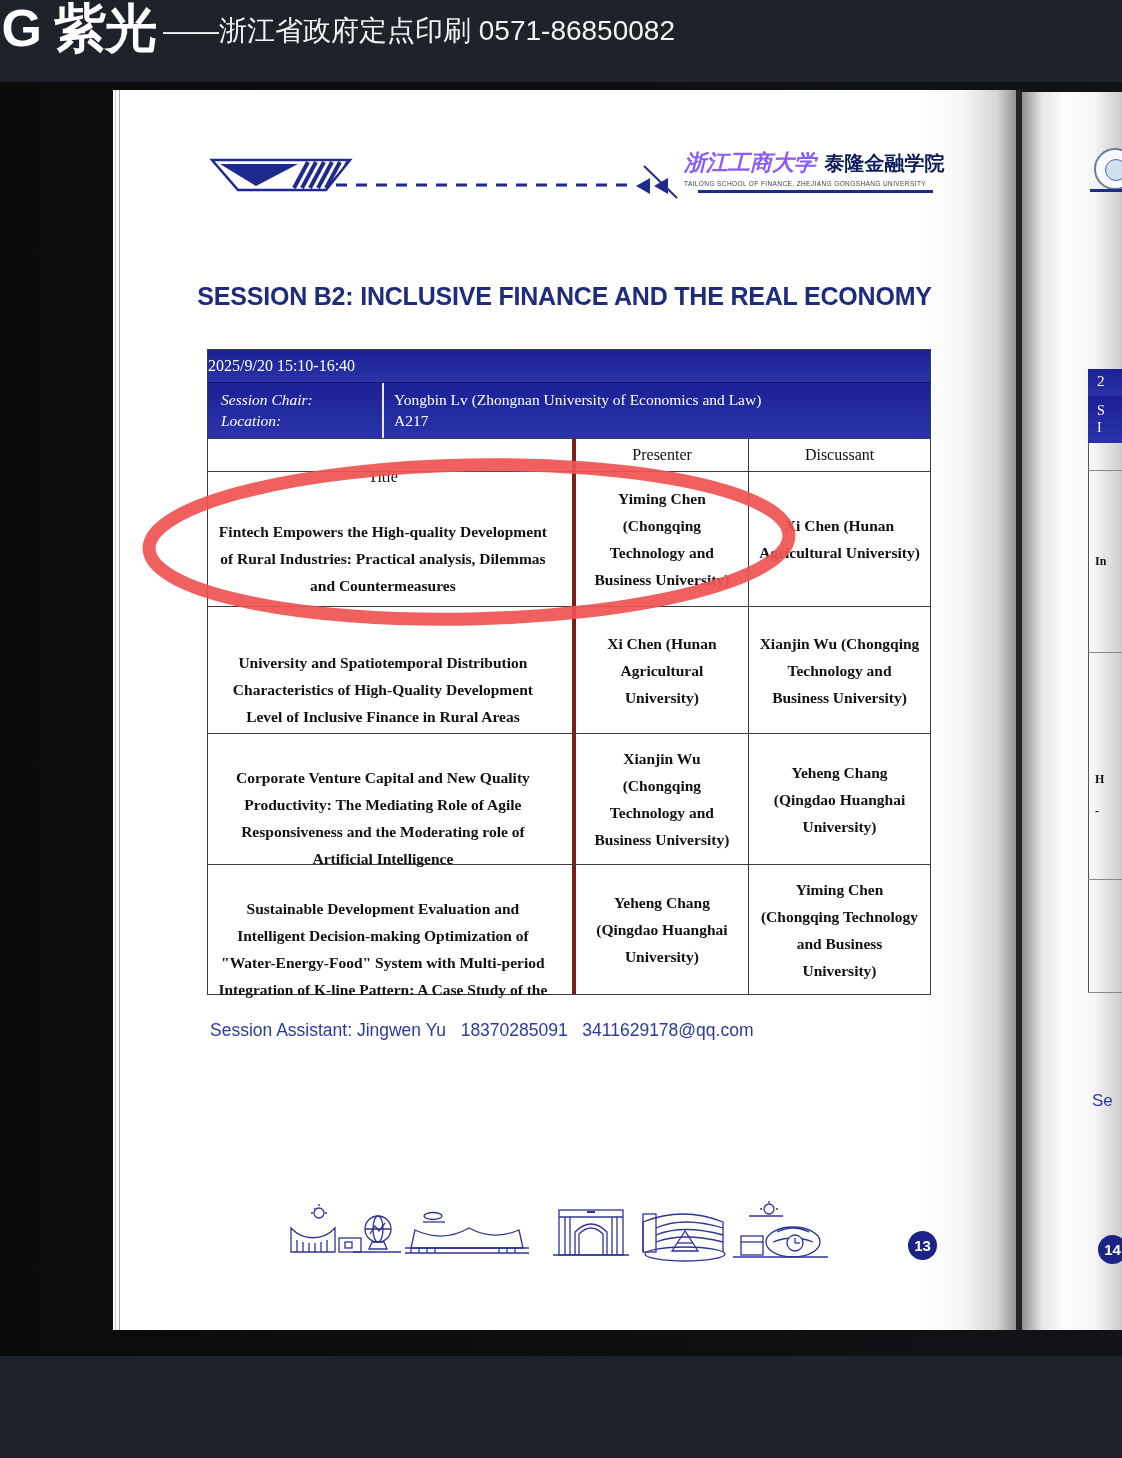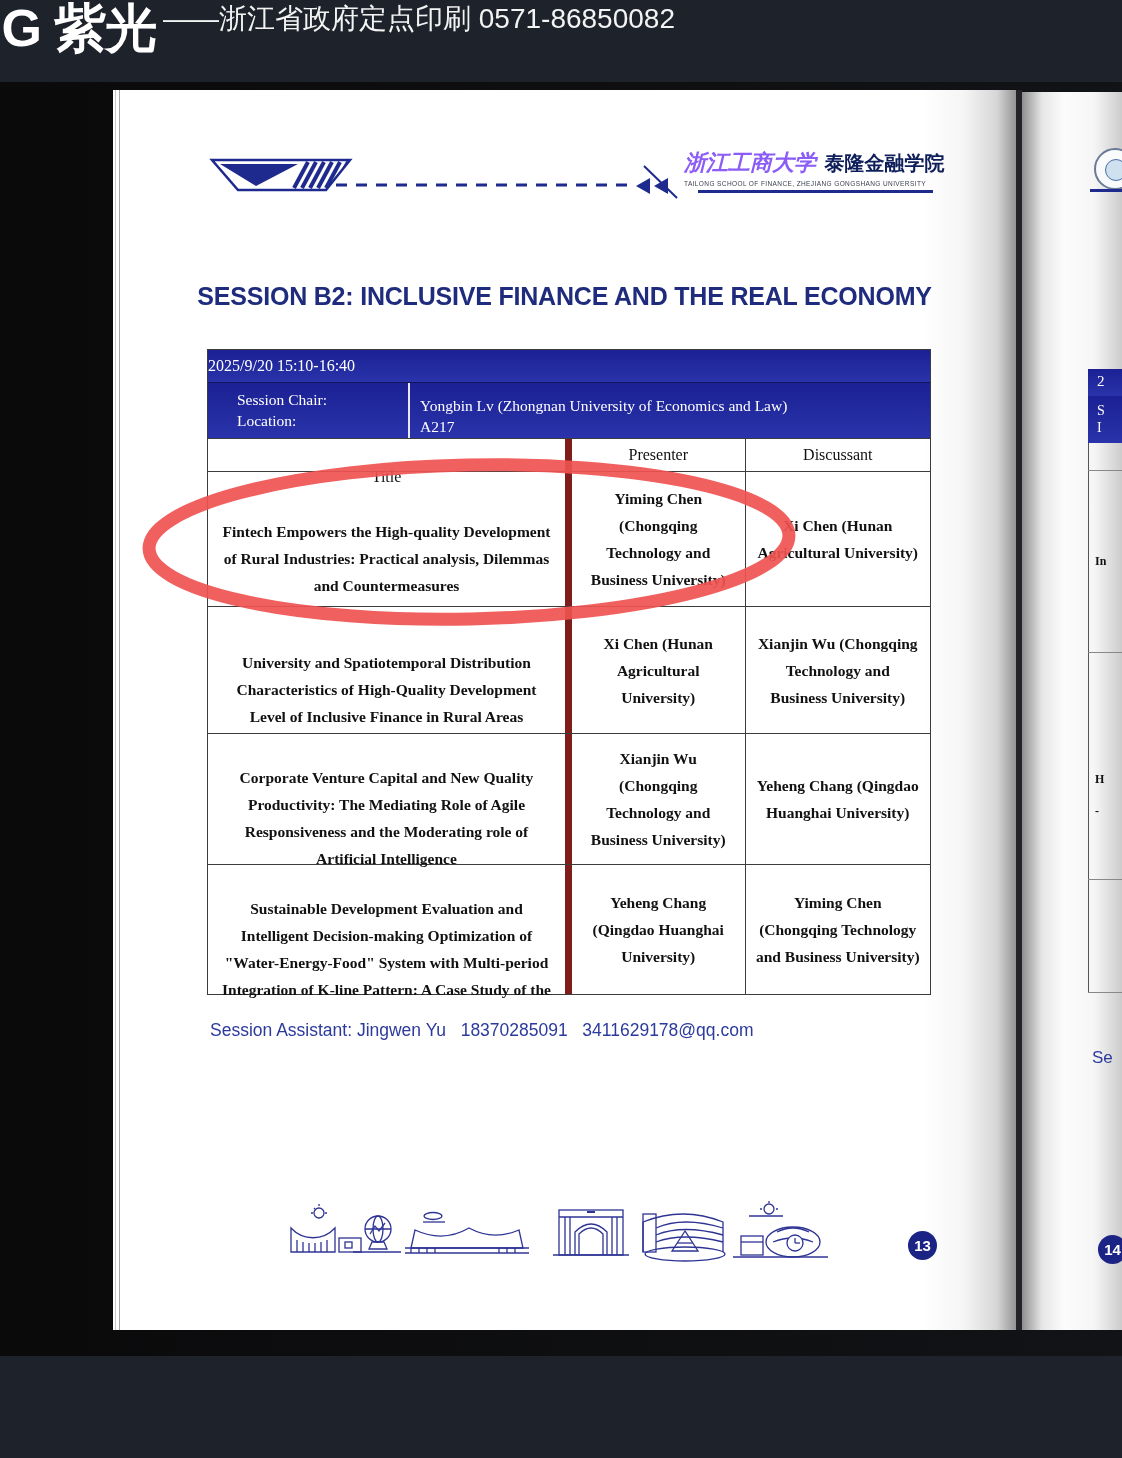--- a/index.html
+++ b/index.html
@@ -6,21 +6,21 @@
   html,body { width:1122px; height:1458px; overflow:hidden; background:#0c0d0f;
               font-family:"Liberation Sans", sans-serif; }
   .app { position:relative; width:1122px; height:1458px; background:#0c0d0f; }
 
   
   .top-bar { position:absolute; left:0; top:0; width:1122px; height:82px;
              background:#1d222b; overflow:hidden; }
   .brand { position:absolute; left:-12px; top:-6px; color:#fff; font-weight:bold;
            font-size:52px; letter-spacing:-1px; white-space:nowrap;
            font-family:"Liberation Sans", sans-serif; }
-  .print-subtitle { position:absolute; left:163px; top:0; color:#f3f3f3;
+  .print-subtitle { position:absolute; left:163px; top:12px; color:#f3f3f3;
                     font-size:28px; white-space:nowrap; }
 
   
   .stage { position:absolute; left:0; top:82px; width:1122px; height:1274px;
            background:linear-gradient(90deg,#0a0a0b,#121316); }
 
   
   .page-main { position:absolute; left:113px; top:8px; width:903px; height:1240px;
                background:#ffffff; overflow:hidden; }
   .page-edge-lines { position:absolute; left:0; top:0; width:9px; height:100%;
@@ -42,26 +42,26 @@
   .session-title { position:absolute; left:0; top:192px; width:903px; text-align:center;
        font-size:25px; font-weight:800; color:#1f2b7d; letter-spacing:-0.2px; white-space:nowrap; }
 
   
   .tbl { position:absolute; left:94px; top:259px; width:724px; border:1px solid #3c3c3c;
          font-family:"Liberation Serif", serif; }
   .tr-date { height:32px; background:linear-gradient(180deg,#1b2193,#2a33ab); color:#fff;
              font-size:16px; display:flex; align-items:center; }
   .tr-chair { height:56px; background:linear-gradient(180deg,#1b2193,#2a33ab); color:#fff;
               font-size:15.5px; display:flex; border-top:1px solid #10155f; }
-  .chair-left { width:202px; padding:6px 0 0 29px; line-height:21px; border-right:2px solid #e8e8f4; }
-  .chair-right { flex:1; padding:12px 0 0 10px; line-height:21px; }
+  .chair-left { width:176px; padding:6px 0 0 13px; line-height:21px; border-right:2px solid #e8e8f4;font-style:italic; }
+  .chair-right { flex:1; padding:6px 0 0 10px; line-height:21px; }
   .tr-head { height:33px; display:flex; background:#fff; color:#111; font-size:16px; border-top:1px solid #3c3c3c; }
   .tr-head .hc { display:flex; align-items:center; justify-content:center; }
   .tr { display:flex; border-top:1px solid #3c3c3c; background:#fff; color:#111;font-weight:bold; }
-  .c-title { width:358px;margin-top:38px; } .c-pres { width:180px; border-left:7px solid #7f1d1d; }
+  .c-title { width:358px;margin-top:38px; } .c-pres { width:180px; border-left:4px solid #7f1d1d;margin-left:14px; }
   .c-disc { width:186px; border-left:1px solid #3c3c3c; }
   .cell { display:flex; align-items:center; justify-content:center; text-align:center;
           font-size:15.5px; line-height:27px; padding:4px 10px; }
   .r1 { height:135px; } .r2 { height:127px; } .r3 { height:131px; } .r4 { height:130px; }
 
   .red-ellipse { position:absolute; left:18px; top:364px; width:676px; height:176px;
                  pointer-events:none; }
 
   .assistant-line { position:absolute; left:97px; top:930px; font-size:17.5px; color:#2b3a9c;
                     white-space:pre; font-weight:500; }
@@ -84,21 +84,21 @@
   .np-bar1 { position:absolute; left:66px; right:0; top:277px; height:27px;
              background:linear-gradient(180deg,#1b2193,#2a33ab); color:#fff;
              font-family:"Liberation Serif", serif; font-size:15px; padding:4px 0 0 9px; }
   .np-bar2 { position:absolute; left:66px; right:0; top:304px; height:47px;
              background:linear-gradient(180deg,#1b2193,#2a33ab); color:#fff;
              font-family:"Liberation Serif", serif; font-size:14px; line-height:17px; padding:6px 0 0 9px; }
   .np-vline { position:absolute; left:66px; top:351px; width:1px; height:549px; background:#555; }
   .np-hline { position:absolute; left:66px; right:0; height:1px; background:#888; }
   .np-frag { position:absolute; left:73px; color:#111; font-family:"Liberation Serif", serif;
              font-size:12px; font-weight:bold; }
-  .np-assist { position:absolute; left:70px; top:956px; color:#2b3a9c; font-size:17px; font-weight:500; }
+  .np-assist { position:absolute; left:70px; top:999px; color:#2b3a9c; font-size:17px; font-weight:500; }
   .np-badge { position:absolute; left:76px; top:1143px; width:29px; height:29px; border-radius:50%;
               background:#1b2385; color:#fff; font-size:15px; display:flex; align-items:center;
               justify-content:center; font-weight:bold; }
 
   
   .bottom-bar { position:absolute; left:0; top:1356px; width:1122px; height:102px; background:#1d222b; }
 </style>
 </head>
 <body>
 

